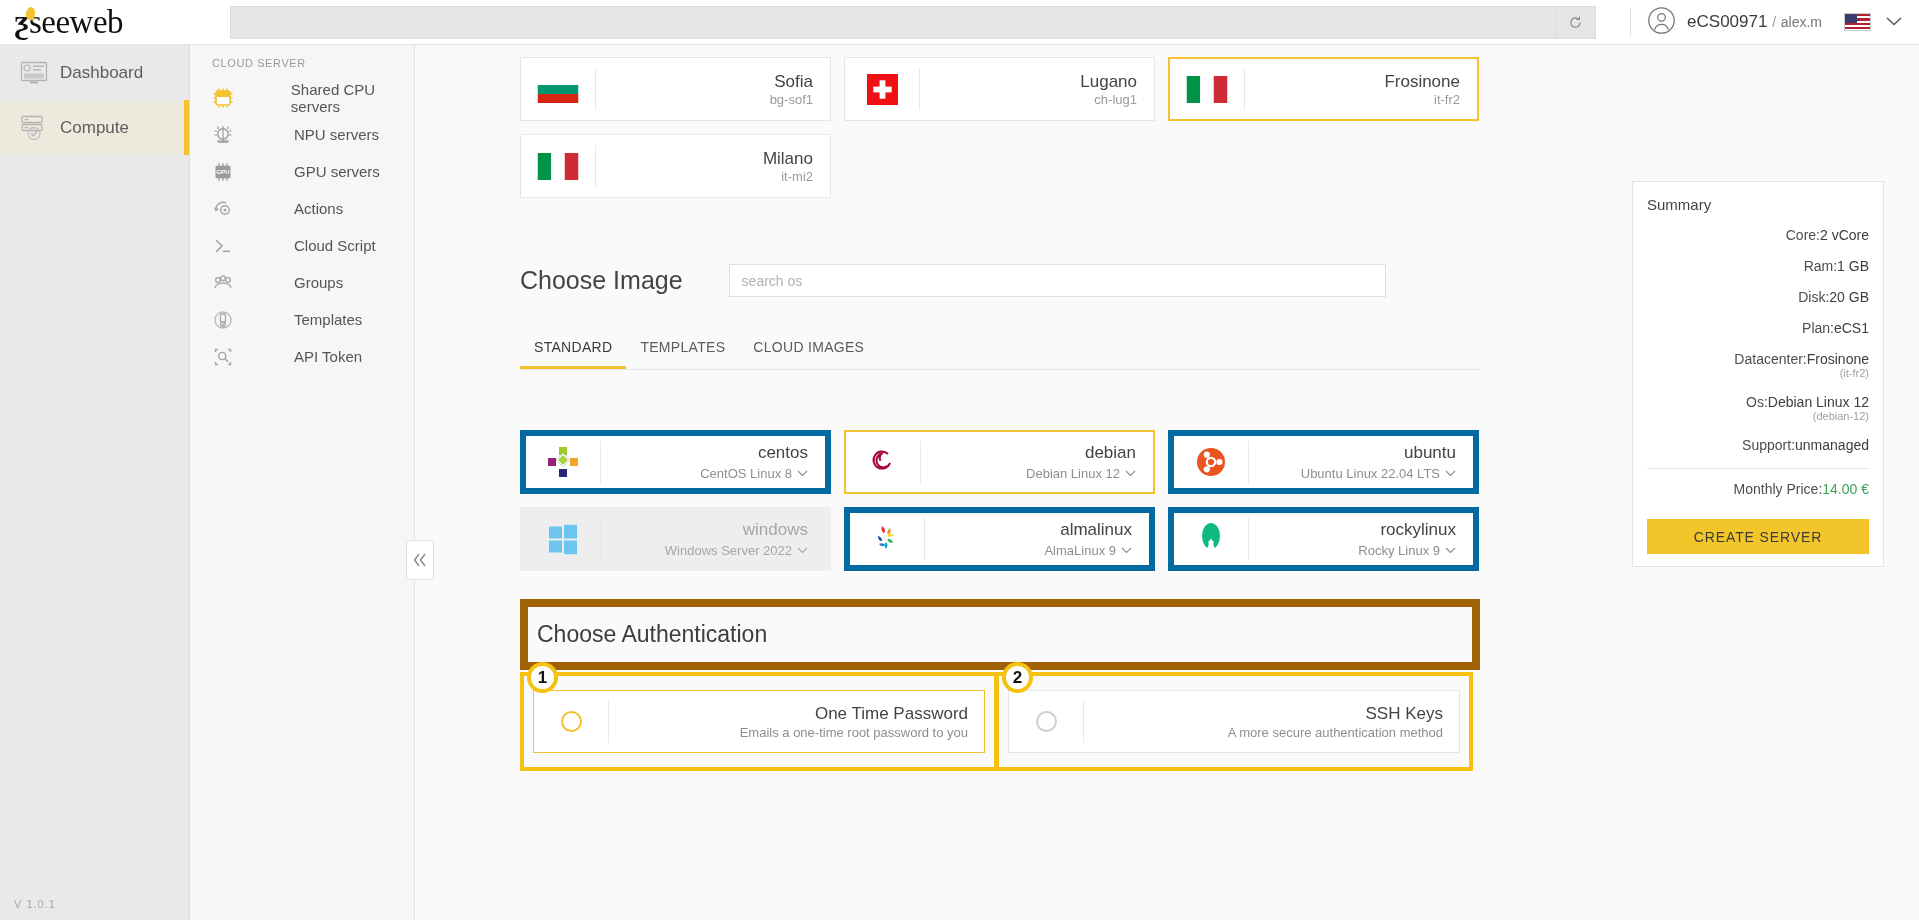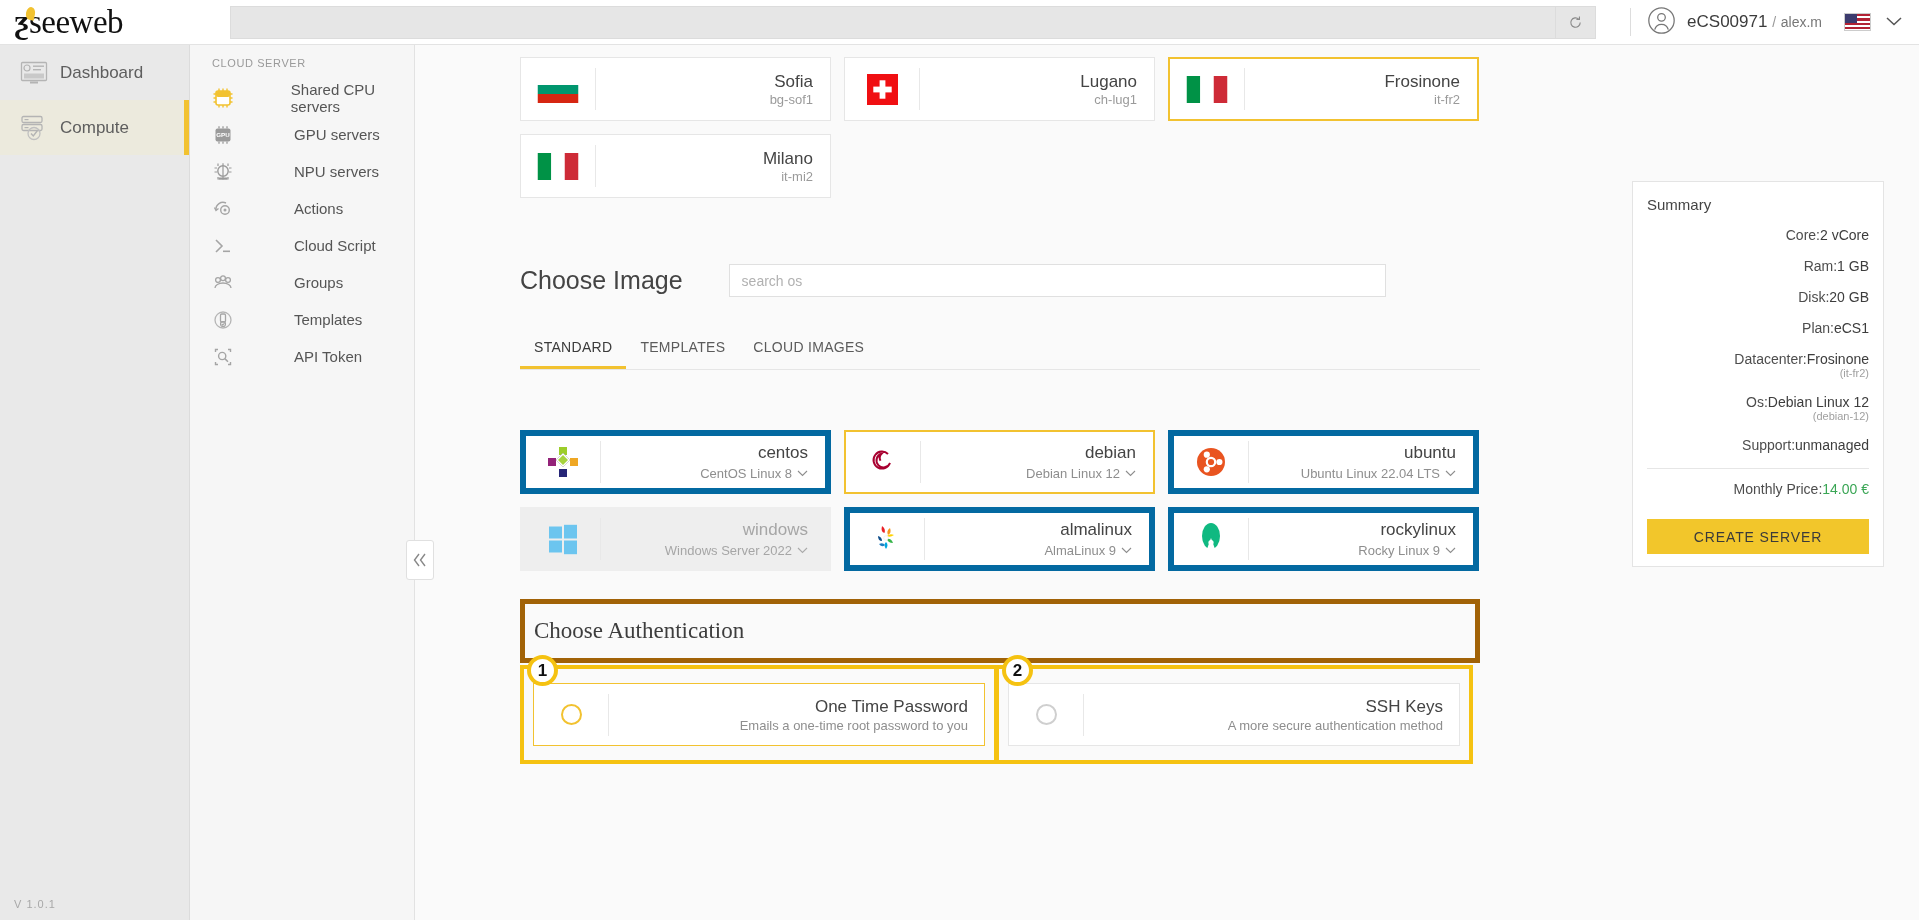--- a/index.html
+++ b/index.html
@@ -125,21 +125,21 @@
   .os-card.selected { border: 2px solid #f2c230; }
   .os-card.disabled { background: #eeeeee; border-color: #eeeeee; }
   .os-iconbox { width: 74px; display: flex; align-items: center; justify-content: center; }
   .os-text { flex: 1; text-align: right; padding-right: 17px; }
   .os-name { font-size: 17px; color: #444; line-height: 1.25; }
   .os-ver { font-size: 13px; color: #8e8e8e; display: inline-flex; align-items: center; gap: 5px; }
   .os-card.disabled .os-name, .os-card.disabled .os-ver { color: #a6a6a6; }
 
   
   .auth-wrap { margin-top: 28px; position: relative; }
-  .auth-title-box { border: 5px solid #a16207; padding: 14px 12px 14px 9px; background: #fafafa; font-family: Liberation Serif, serif; }
+  .auth-title-box { border: 8px solid #a16207; padding: 14px 12px 14px 9px; background: #fafafa; }
   .auth-title { font-size: 23px; color: #3d3d3d; }
   .auth-row { display: flex; gap: 0px; margin-top: 2px; }
   .auth-annot { border: 4px solid #f5c211; position: relative; padding: 14px 9px 14px 9px; background: #fafafa; }
   .auth-annot.one { width: 478px; }
   .auth-annot.two { width: 478px; margin-left: -3px; }
   .badge-num {
     position: absolute; left: 3px; top: -14px; width: 31px; height: 31px; border-radius: 50%;
     background: #ffffff; border: 4px solid #f5c211; color: #111;
     display: flex; align-items: center; justify-content: center; font-size: 17px; font-weight: bold; z-index: 3;
   }
@@ -271,42 +271,42 @@
             </g>
           </svg>
         </span>
         <span class="sub-lbl">Shared CPU servers</span>
       </div>
 
 
       <div class="sub-item">
         <span class="sub-ic">
           <svg width="22" height="22" viewBox="0 0 22 22">
-            <rect x="3.5" y="4.5" width="15" height="13" rx="2" fill="#9a9a9a"></rect>
-            <text x="11" y="13.2" font-size="6.2" fill="#ffffff" text-anchor="middle" font-family="Liberation Sans, sans-serif" font-weight="bold">GPU</text>
-            <g stroke="#9a9a9a" stroke-width="1.3">
-              <path d="M7 2.2v2.3M11 2.2v2.3M15 2.2v2.3M7 17.5v2.3M11 17.5v2.3M15 17.5v2.3"></path>
-            </g>
-          </svg>
-        </span>
-        <span class="sub-lbl">GPU servers</span>
-      </div>
-
-      <div class="sub-item">
-        <span class="sub-ic">
-          <svg width="22" height="22" viewBox="0 0 22 22">
             <circle cx="11" cy="10" r="5.2" fill="none" stroke="#9a9a9a" stroke-width="1.4"></circle>
             <path d="M11 5v10" stroke="#9a9a9a" stroke-width="1.2"></path>
             <g stroke="#9a9a9a" stroke-width="1.2">
               <path d="M6 2.5v2.5M11 2.2v2.5M16 2.5v2.5M6 16v2.5M11 16v2.5M16 16v2.5M2.5 7h2.5M2.5 11h2.5M17 7h2.5M17 11h2.5"></path>
             </g>
             <rect x="6.5" y="16.5" width="9" height="2.2" fill="#9a9a9a"></rect>
           </svg>
         </span>
         <span class="sub-lbl">NPU servers</span>
+      </div>
+
+      <div class="sub-item">
+        <span class="sub-ic">
+          <svg width="22" height="22" viewBox="0 0 22 22">
+            <rect x="3.5" y="4.5" width="15" height="13" rx="2" fill="#9a9a9a"></rect>
+            <text x="11" y="13.2" font-size="6.2" fill="#ffffff" text-anchor="middle" font-family="Liberation Sans, sans-serif" font-weight="bold">GPU</text>
+            <g stroke="#9a9a9a" stroke-width="1.3">
+              <path d="M7 2.2v2.3M11 2.2v2.3M15 2.2v2.3M7 17.5v2.3M11 17.5v2.3M15 17.5v2.3"></path>
+            </g>
+          </svg>
+        </span>
+        <span class="sub-lbl">GPU servers</span>
       </div>
 
       <div class="sub-item">
         <span class="sub-ic">
           <svg width="22" height="22" viewBox="0 0 22 22">
             <path d="M4 12 a7 7 0 0 1 10-7" fill="none" stroke="#a5a5a5" stroke-width="1.4"></path>
             <path d="M2.5 9.5 L4 12.5 L6.5 10.5" fill="none" stroke="#a5a5a5" stroke-width="1.4"></path>
             <circle cx="13" cy="12" r="4.3" fill="none" stroke="#a5a5a5" stroke-width="1.4"></circle>
             <circle cx="13" cy="12" r="1.5" fill="#a5a5a5"></circle>
           </svg>

